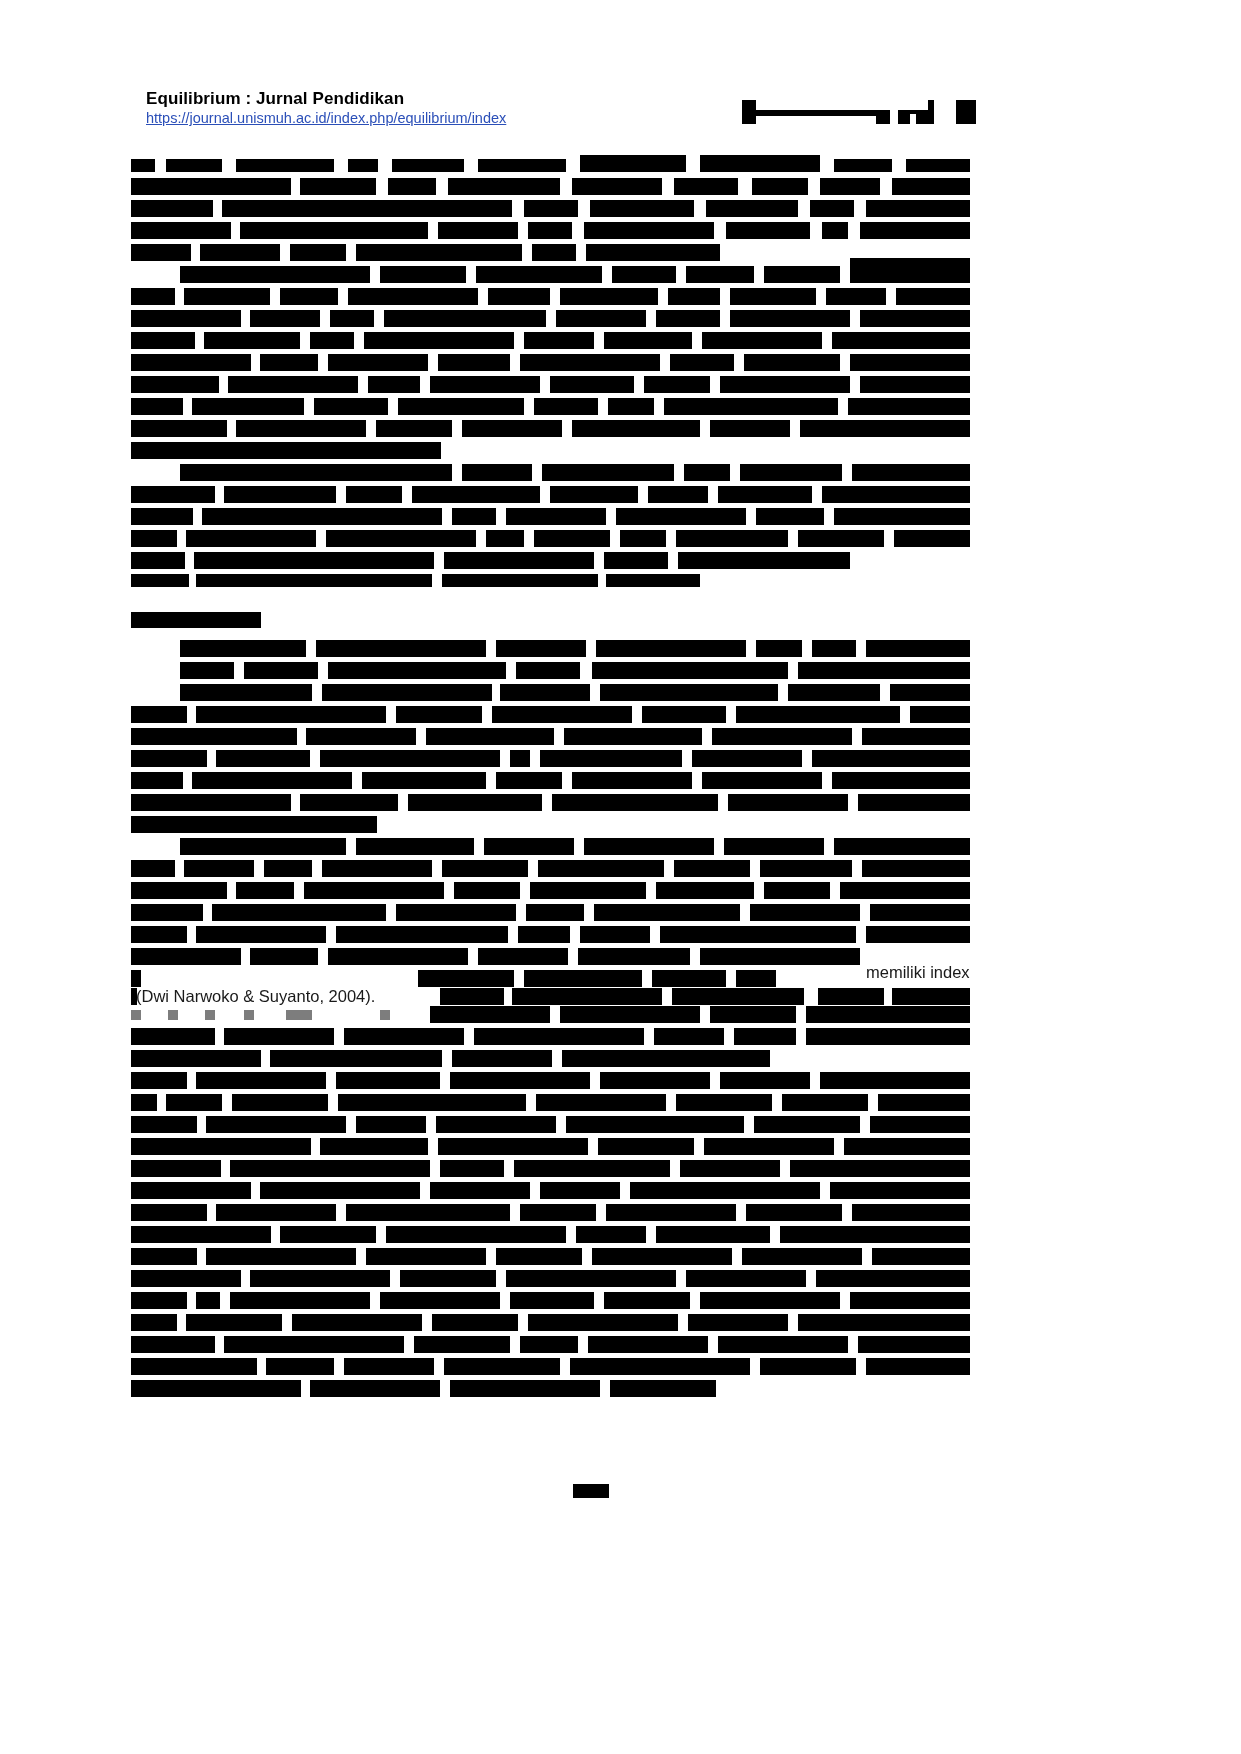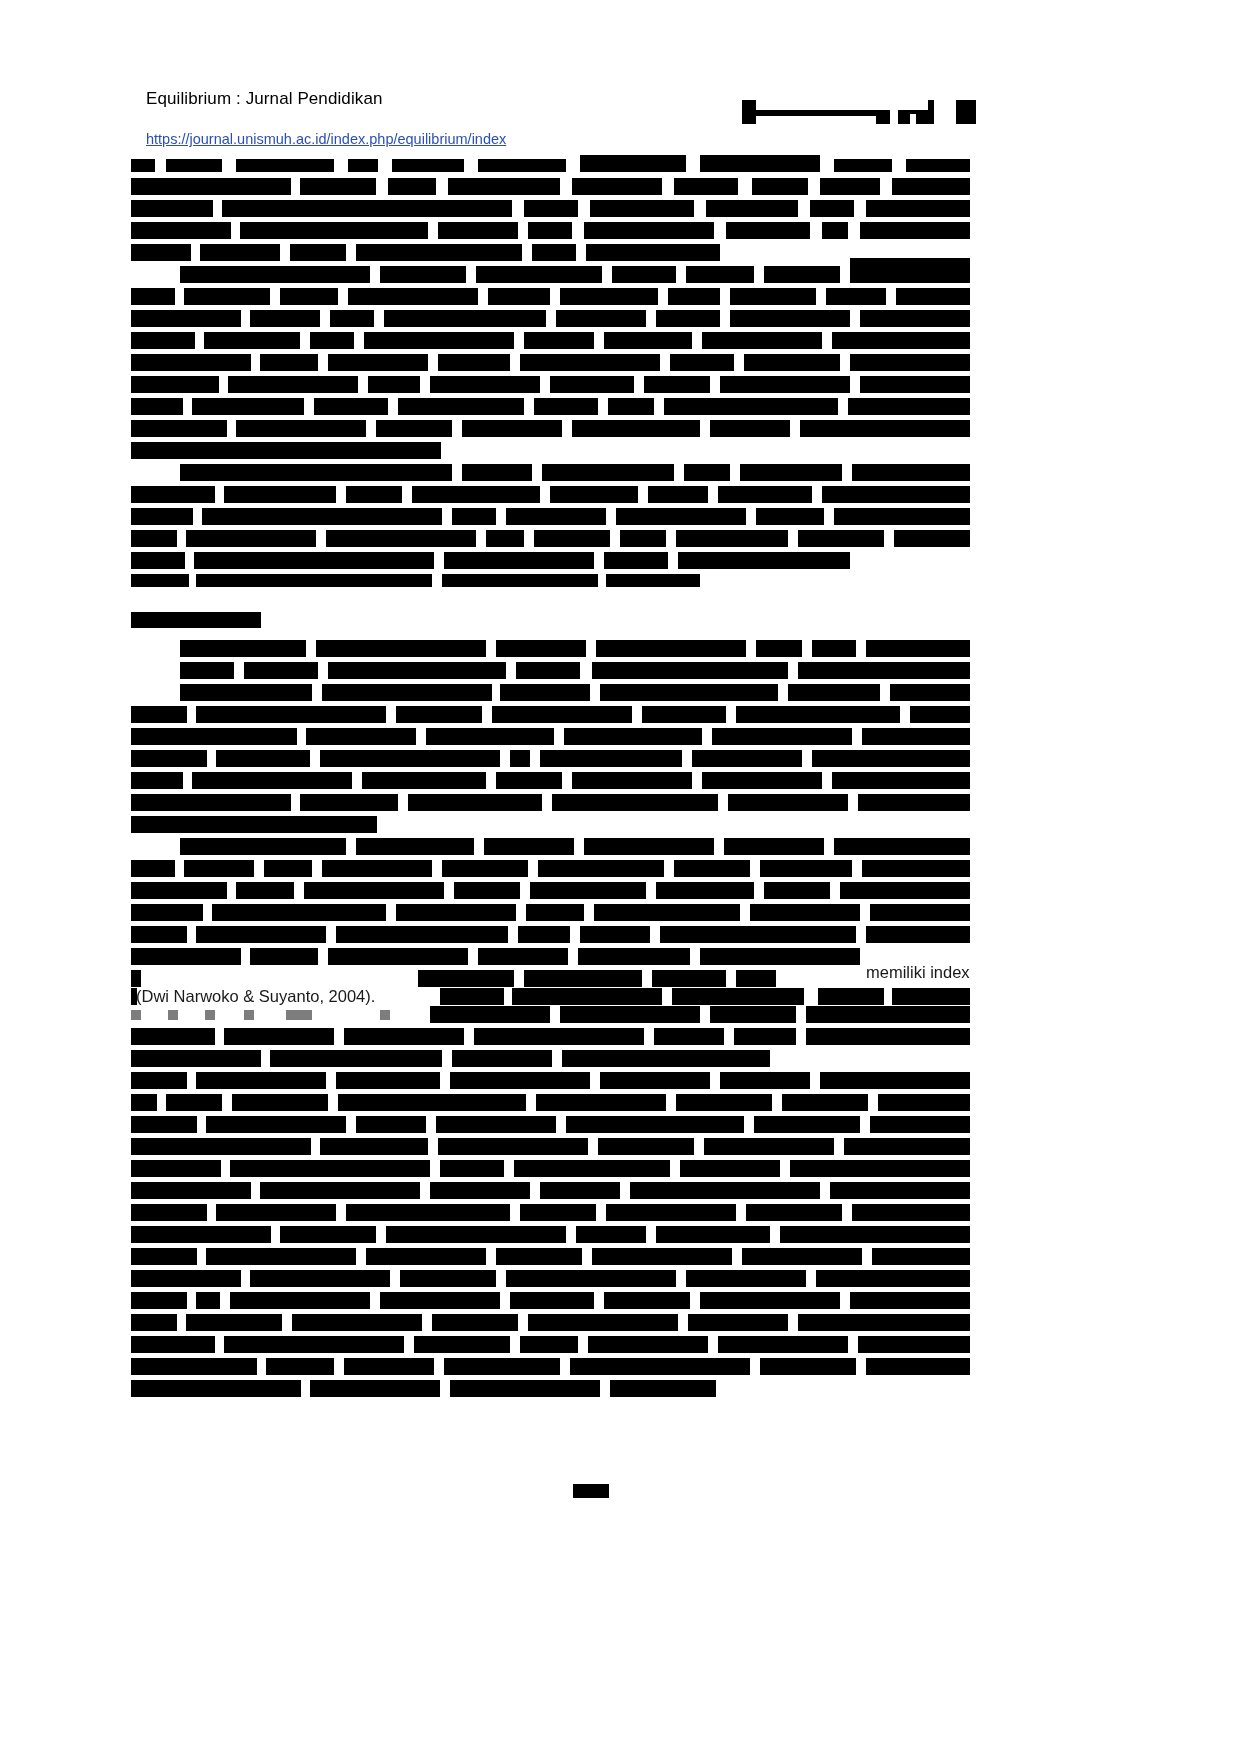--- a/index.html
+++ b/index.html
@@ -18,31 +18,31 @@
     overflow: hidden;
   }
   .header {
     position: absolute;
     left: 146px;
     top: 88px;
     width: 900px;
   }
   .journal-title {
     font-size: 17px;
-    font-weight: normal;
+    font-weight: bold;
     color: #000000;
     letter-spacing: 0.1px;
     line-height: 1.25;
   }
   .journal-url {
     font-size: 14.5px;
     color: #2b4fb8;
     text-decoration: underline;
     line-height: 1.3;
-    margin-top: 21px;
+    margin-top: 0;
     display: inline-block;
   }
   .header-badge {
     position: absolute;
     left: 684px;
     top: 90px;
     width: 292px;
     height: 44px;
     background: #000000;
   }

